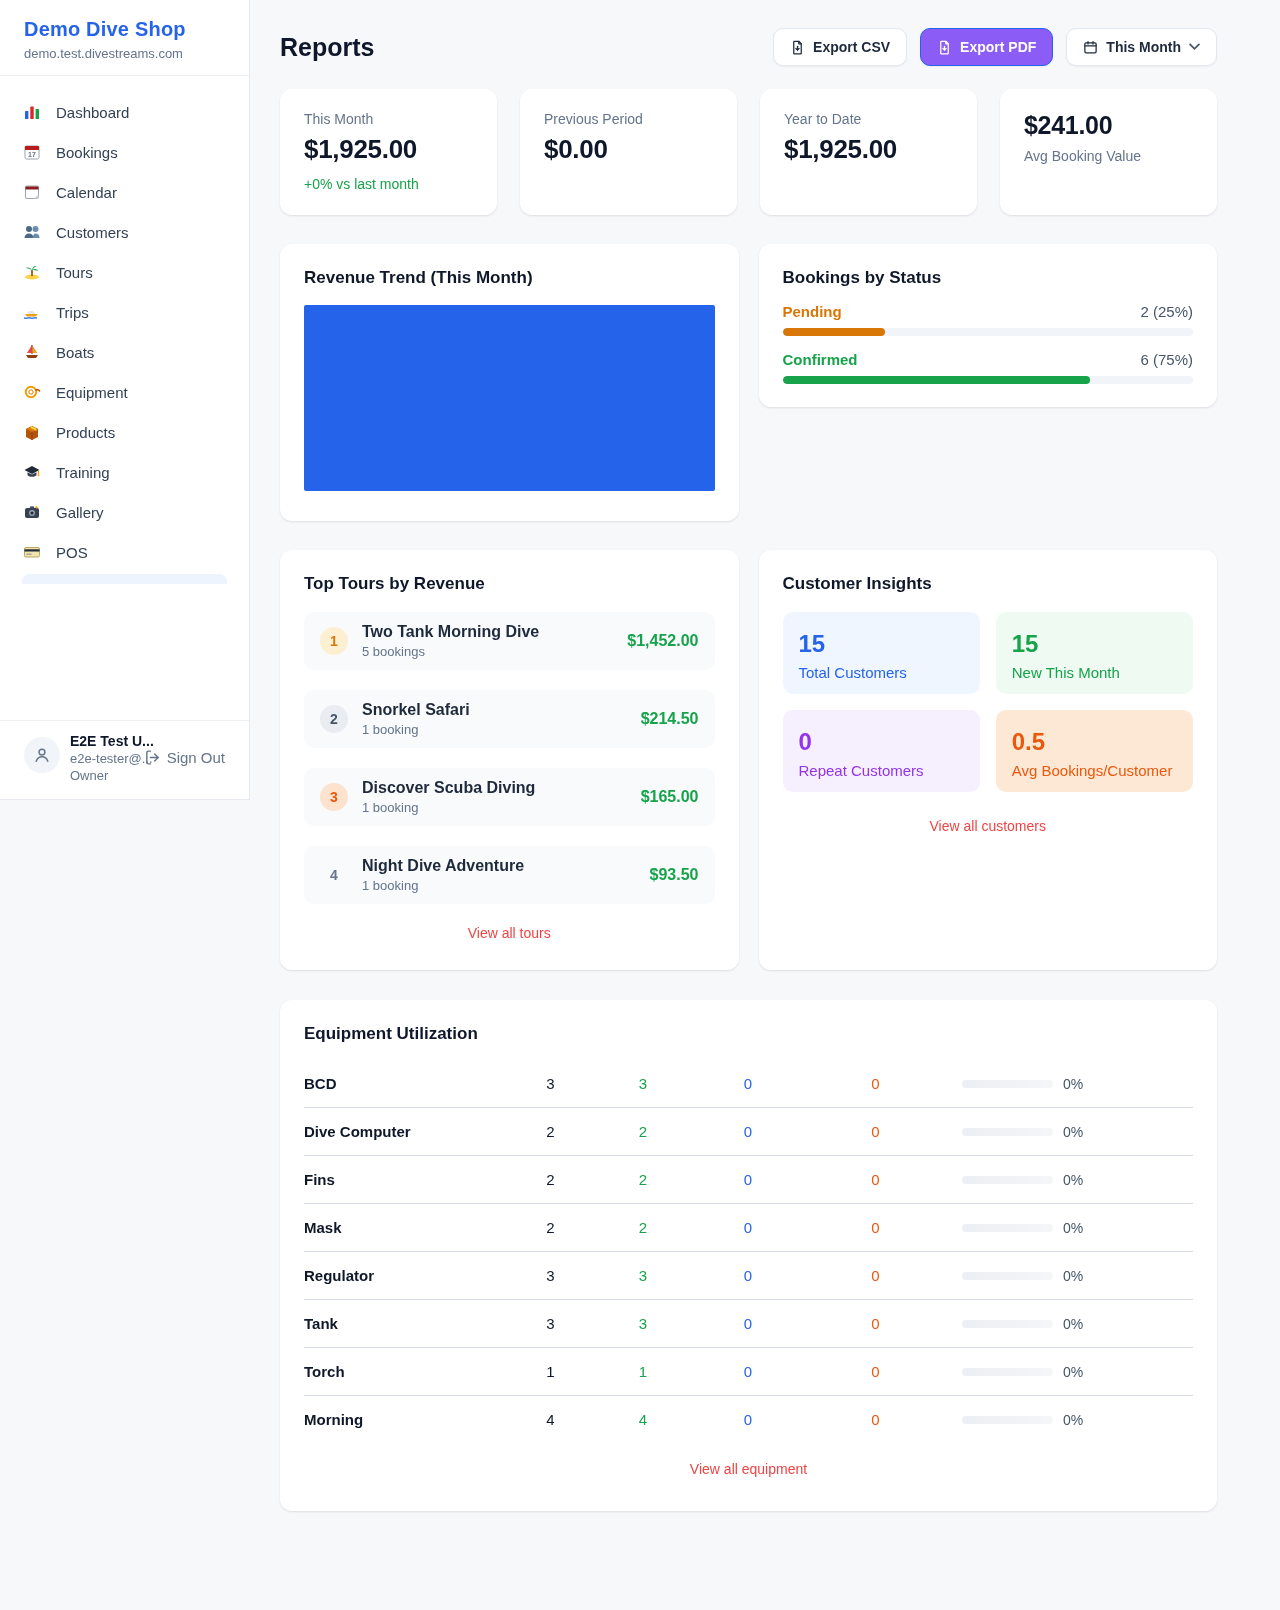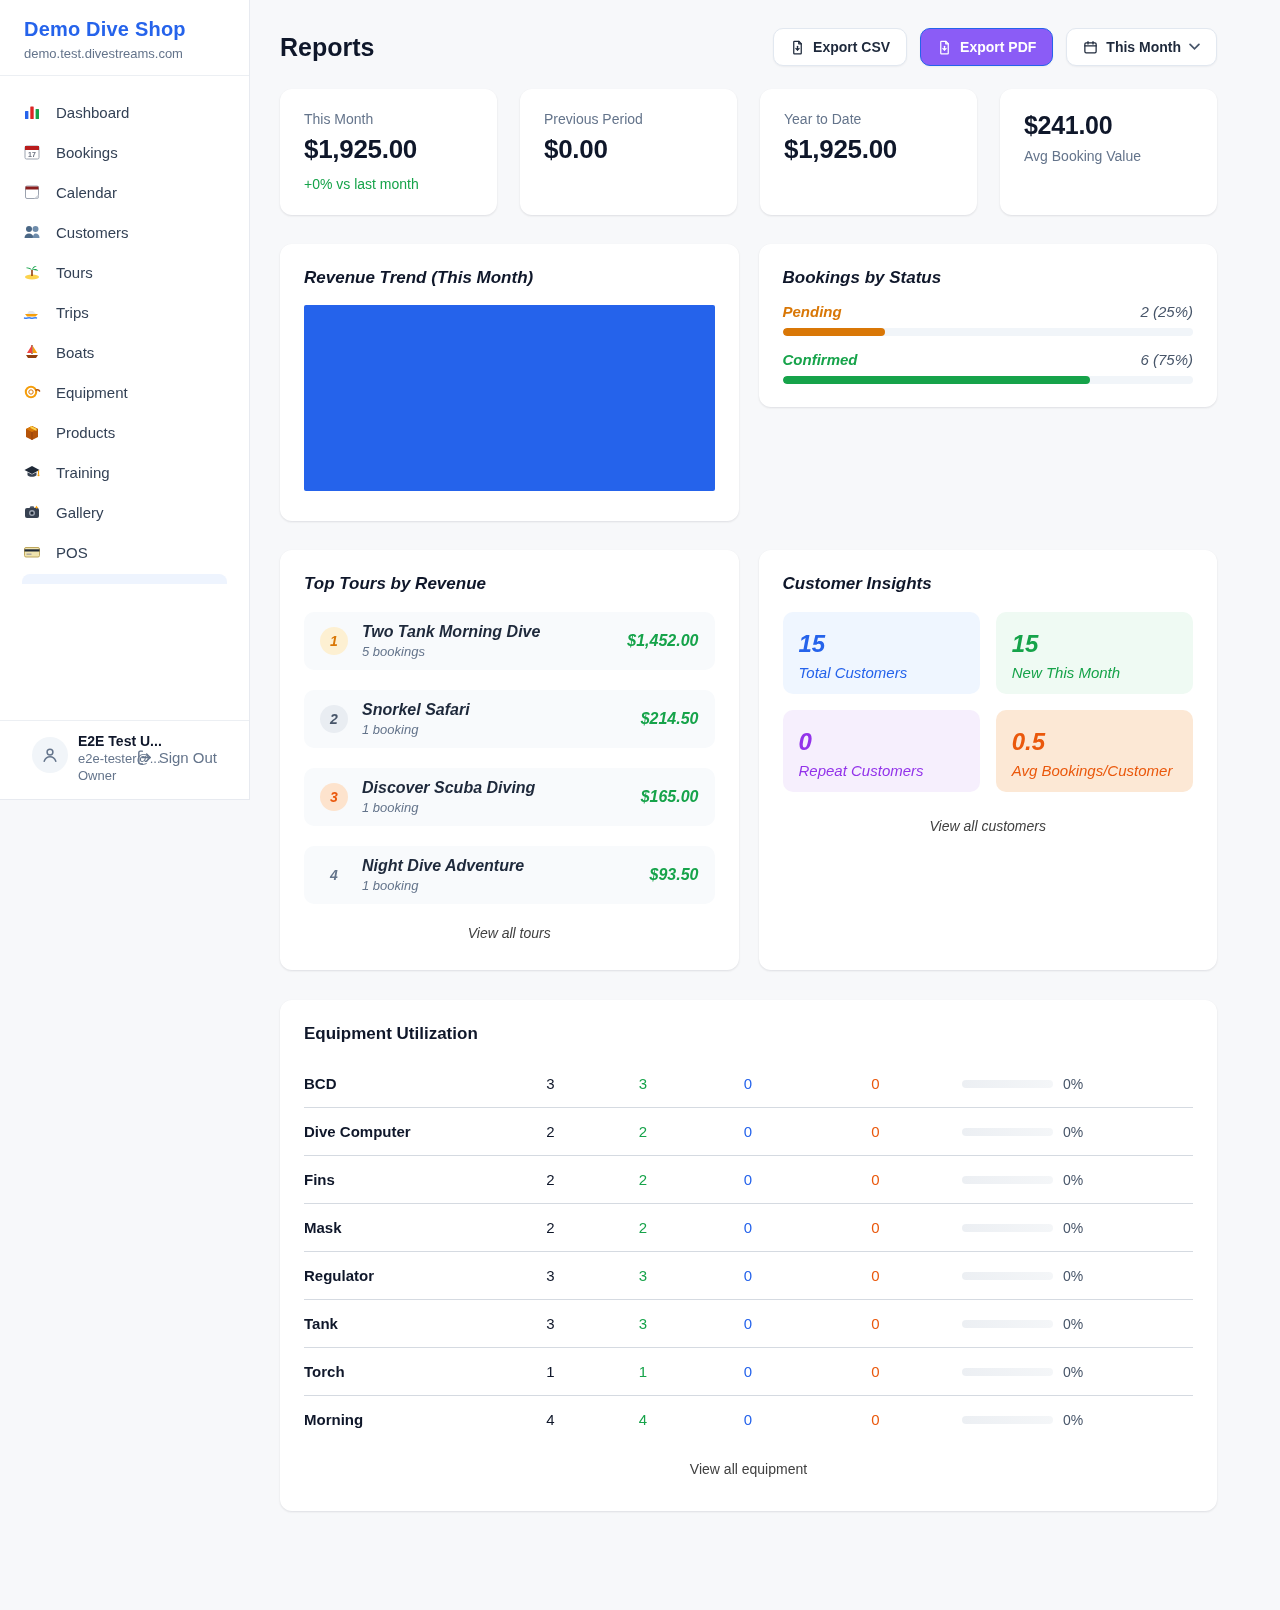--- a/index.html
+++ b/index.html
@@ -18,21 +18,21 @@
     display:flex; flex-direction:column;
   }
   .brand { padding:18px 24px 14px; border-bottom:1px solid #eceff3; }
   .brand-name { color:#2563eb; font-size:20px; font-weight:700; letter-spacing:.2px; }
   .brand-domain { color:#64748b; font-size:13px; margin-top:5px; }
   .nav { padding:16px 10px 0; flex:1; }
   .nav-item { display:flex; align-items:center; gap:14px; padding:10px 12px; border-radius:8px; cursor:pointer; }
   .nav-item span.lbl { font-size:15px; color:#334155; }
   .nv { width:20px; height:20px; flex:none; display:flex; align-items:center; justify-content:center; }
   .active-sliver { height:10px; background:#eef4fe; border-radius:8px 8px 0 0; margin:2px 12px 0; }
-  .user-box { border-top:1px solid #eceff3; padding:12px 32px 16px; display:flex; align-items:flex-start; gap:10px; }
+  .user-box { border-top:1px solid #eceff3; padding:12px 24px 16px; display:flex; align-items:flex-start; gap:10px; }
   .avatar { width:36px; height:36px; border-radius:50%; background:#f1f5f9; display:flex; align-items:center; justify-content:center; flex:none; margin-top:4px; }
   .user-info { flex:1; min-width:0; }
   .user-name { font-size:14px; font-weight:700; color:#0f172a; white-space:nowrap; }
   .user-email, .user-role { font-size:13px; color:#64748b; margin-top:2px; white-space:nowrap; }
   .signout { display:flex; align-items:center; gap:6px; color:#64748b; font-size:15px; cursor:pointer; margin-top:16px; flex:none; }
   
   .main { position:absolute; left:250px; top:0; width:1030px; padding:28px 63px 0 30px; }
   .page-head { display:flex; align-items:center; justify-content:space-between; }
   .page-title { font-size:25px; font-weight:800; color:#0f172a; }
   .head-actions { display:flex; gap:13px; }
@@ -44,21 +44,21 @@
   
   .card { background:#fff; border-radius:12px; box-shadow:0 1px 2px rgba(16,24,40,.06), 0 1px 3px rgba(16,24,40,.05); }
   .card-title { font-size:17px; font-weight:700; color:#0f172a; }
   .stats-row { display:grid; grid-template-columns:repeat(4,1fr); gap:23px; margin-top:23px; }
   .stat-card { padding:22px 24px; height:126px; }
   .stat-label { font-size:14px; color:#64748b; }
   .stat-value { font-size:26px; font-weight:800; color:#0f172a; margin-top:7px; letter-spacing:-.3px; }
   .stat-change { font-size:14px; color:#16a34a; margin-top:11px; }
   .stat-card.value-first .stat-value { margin-top:0; font-size:25px; }
   .stat-card.value-first .stat-label { margin-top:8px; }
-  .two-col { display:grid; grid-template-columns:1fr 1fr; gap:20px; margin-top:29px; align-items:start;font-style:italic; }
+  .two-col { display:grid; grid-template-columns:1fr 1fr; gap:20px; margin-top:29px; align-items:start; }
   
   .revenue-card { padding:24px; height:277px; }
   .chart-area { margin-top:17px; height:186px; background:#2563eb; border-radius:2px; }
   
   .status-card { padding:24px; height:163px; }
   .status-row { margin-top:15px; }
   .status-line { display:flex; justify-content:space-between; align-items:baseline; }
   .status-name { font-size:15px; font-weight:700; }
   .status-name.pending { color:#d97706; }
   .status-name.confirmed { color:#16a34a; }
@@ -74,21 +74,21 @@
   .rank { width:28px; height:28px; border-radius:50%; display:flex; align-items:center; justify-content:center;
           font-size:14px; font-weight:700; flex:none; }
   .rank.r1 { background:#fdf0d2; color:#d97706; }
   .rank.r2 { background:#e9edf2; color:#475569; }
   .rank.r3 { background:#fde3cd; color:#ea580c; }
   .rank.r4 { background:transparent; color:#64748b; font-weight:600; }
   .tour-txt { flex:1; min-width:0; }
   .tour-name { font-size:16px; font-weight:700; color:#1e293b; }
   .tour-sub { font-size:13px; color:#64748b; margin-top:3px; }
   .tour-amt { font-size:16px; font-weight:700; color:#16a34a; flex:none; }
-  .center-link { display:block; text-align:center; color:#404040; font-size:14px; margin-top:21px; cursor:pointer; text-decoration:none; }
+  .center-link { display:block; text-align:center; color:#ef4444; font-size:14px; margin-top:21px; cursor:pointer; text-decoration:none; }
   
   .insights-card { padding:24px; height:420px; }
   .tiles { display:grid; grid-template-columns:1fr 1fr; gap:16px; margin-top:18px; }
   .tile { border-radius:10px; padding:18px 16px; height:82px; }
   .tile-value { font-size:24px; font-weight:800; }
   .tile-label { font-size:15px; margin-top:6px; }
   .tile.blue   { background:#eff6ff; } .tile.blue   .tile-value,.tile.blue   .tile-label{ color:#2563eb; }
   .tile.green  { background:#effaf3; } .tile.green  .tile-value,.tile.green  .tile-label{ color:#16a34a; }
   .tile.purple { background:#f6effd; } .tile.purple .tile-value,.tile.purple .tile-label{ color:#9333ea; }
   .tile.orange { background:#fce8d5; } .tile.orange .tile-value,.tile.orange .tile-label{ color:#ea580c; }

